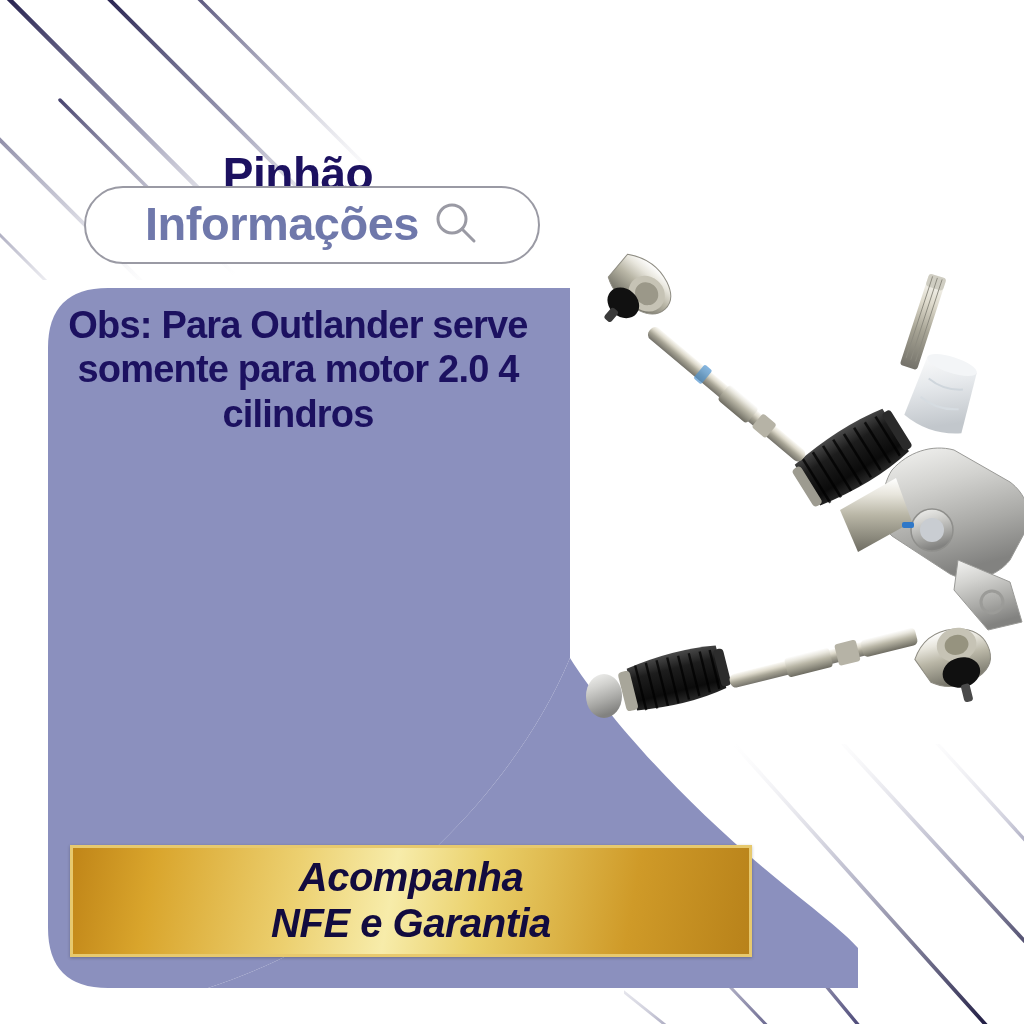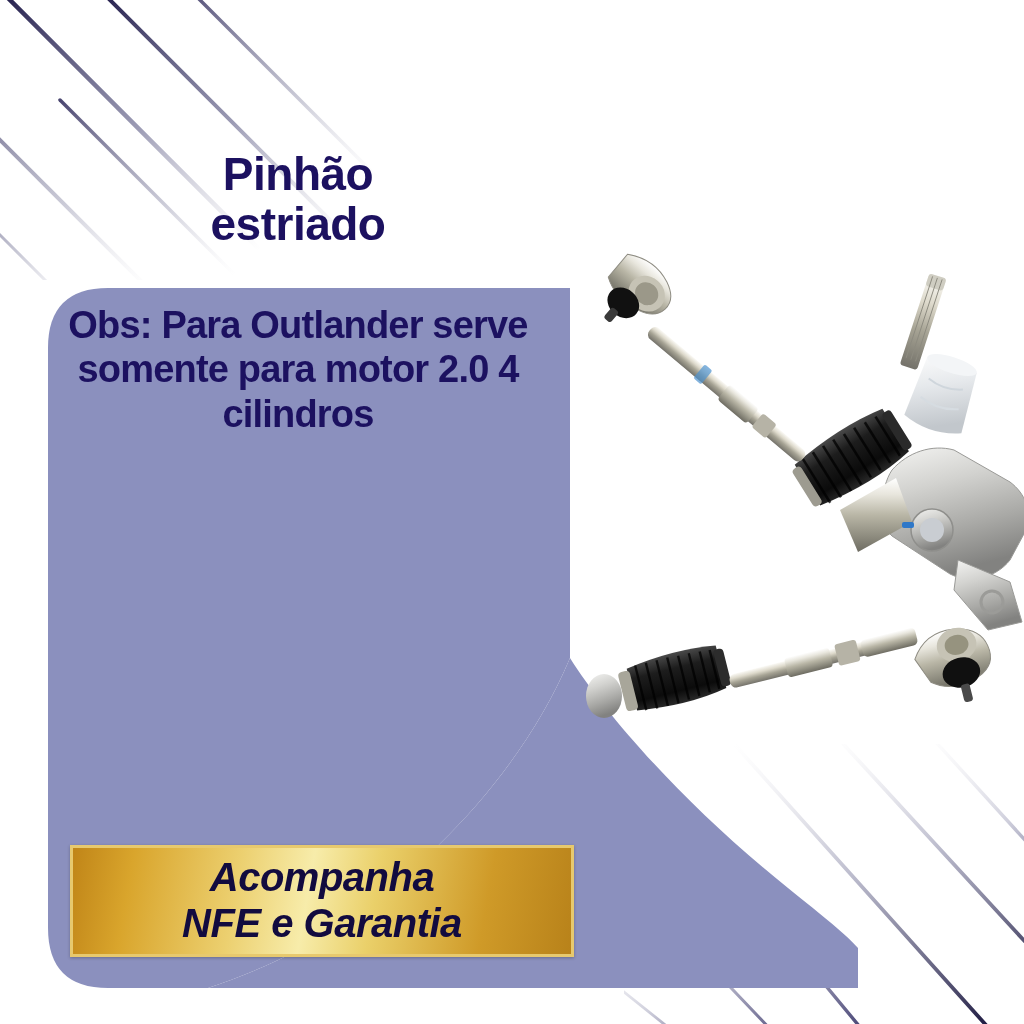--- a/index.html
+++ b/index.html
@@ -79,21 +79,21 @@
     font-weight:bold;
     line-height:1.16;
     letter-spacing:-0.8px;
     padding:0 16px;
   }
 
   
   #gold-banner {
     position:absolute;
     left:70px; top:845px;
-    width:504px; height:112px;
+    width:682px; height:112px;
     z-index:5;
     background:linear-gradient(100deg,
         #c08518 0%,
         #d9a52c 12%,
         #ecd070 33%,
         #f7ecaa 47%,
         #ead06a 60%,
         #cf9a28 82%,
         #b8821a 100%);
     border:3px solid #e7c96e;
@@ -145,20 +145,29 @@
         <line x1="-20" y1="90" x2="190" y2="300" stroke="url(#tlFade2)" stroke-width="4"></line>
         <line x1="30" y1="-10" x2="300" y2="260" stroke="url(#tlFade)" stroke-width="4.5"></line>
         <line x1="130" y1="-10" x2="390" y2="250" stroke="url(#tlFade)" stroke-width="4"></line>
         <line x1="100" y1="110" x2="275" y2="285" stroke="url(#tlFade2)" stroke-width="3.5"></line>
         <line x1="225" y1="-5" x2="420" y2="190" stroke="url(#tlFade2)" stroke-width="3.5"></line>
         <line x1="-20" y1="185" x2="115" y2="320" stroke="url(#tlFade2)" stroke-width="3"></line>
       </g>
     </svg>
   </div>
 
+  <div id="info-pill">
+    <span id="info-pill-label">Informações</span>
+    <span class="magnifier">
+      <svg width="46" height="46" viewBox="0 0 46 46" xmlns="http://www.w3.org/2000/svg">
+        <circle cx="19" cy="18" r="14" fill="none" stroke="#9a9aa4" stroke-width="3"></circle>
+        <line x1="29" y1="28" x2="41" y2="40" stroke="#9a9aa4" stroke-width="3" stroke-linecap="round"></line>
+      </svg>
+    </span>
+  </div>
 
   <div id="info-panel">
     <svg class="panel-shape" viewBox="0 0 810 708" preserveAspectRatio="none" xmlns="http://www.w3.org/2000/svg">
       <path d="M 60 0
                L 522 0
                L 522 370
                C 480 470 400 560 310 625
                C 255 664 205 685 160 700
                L 60 700
                Q 0 700 0 640

